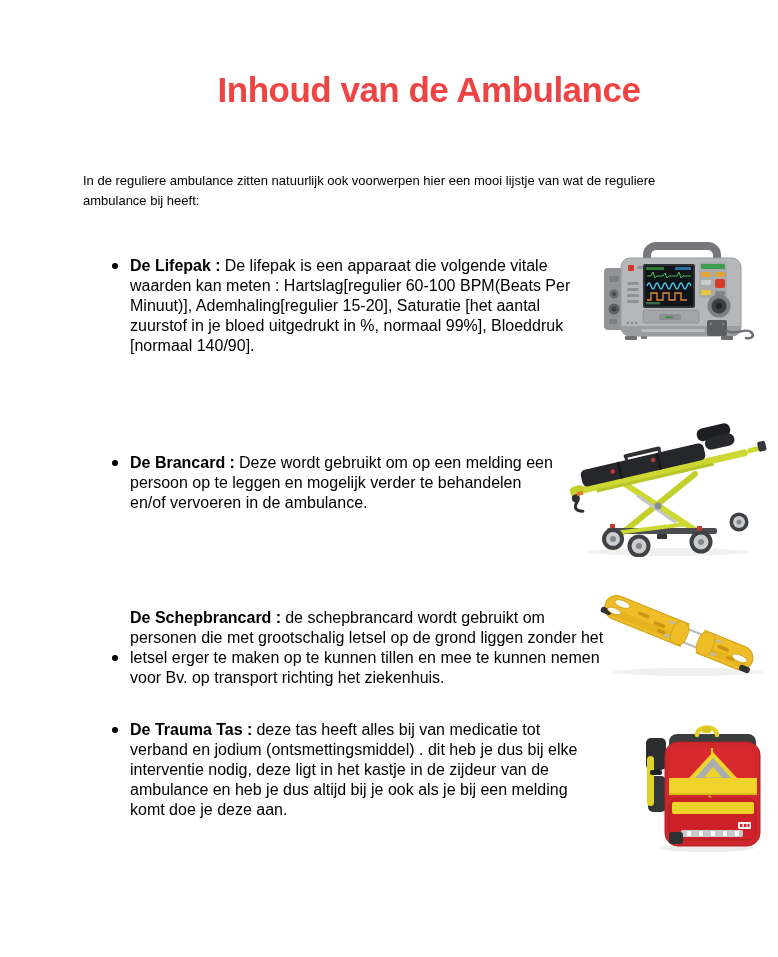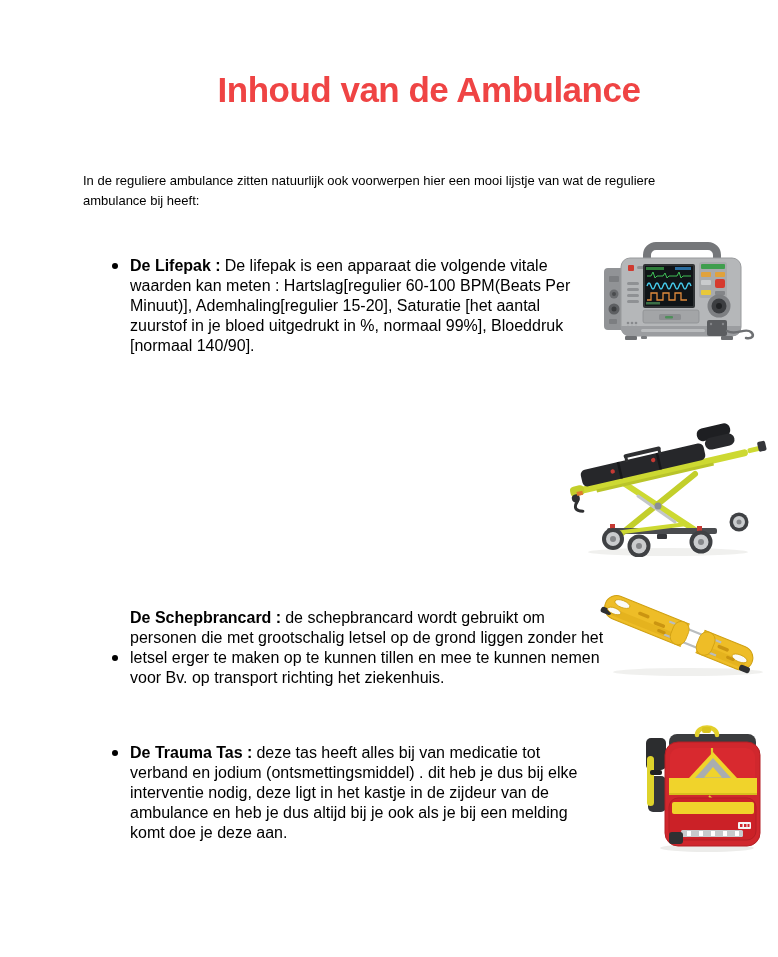--- a/index.html
+++ b/index.html
@@ -27,41 +27,45 @@
   .bullet { flex:none; width:27px; position:relative; }
   .bullet::before {
     content:""; position:absolute; left:9px; top:7px;
     width:6px; height:6px; border-radius:50%; background:#000;
   }
   .item-body { margin:0; font-size:16px; line-height:20px; }
   .item-label { margin-right:4px; }
   .item-1 { left:103px; top:256px; } .item-1 .item-body { width:458px; }
   .item-2 { left:103px; top:453px; } .item-2 .item-body { width:424px; }
   .item-3 { left:103px; top:608px;align-items:center; } .item-3 .item-body { width:478px; }
-  .item-4 { left:103px; top:743px; } .item-4 .item-body { width:468px; }
+  .item-4 { left:103px; top:720px; } .item-4 .item-body { width:468px; }
   .figure { position:absolute; margin:0; }
   .fig-lifepak  { left:603px; top:238px; }
   .fig-brancard { left:563px; top:412px; }
   .fig-scoop    { left:596px; top:588px; }
   .fig-trauma   { left:645px; top:712px; }
 </style>
 </head>
 <body>
 
 <div class="page">
 
   <h1 class="title">Inhoud van de Ambulance</h1>
 
   <p class="intro">In de reguliere ambulance zitten natuurlijk ook voorwerpen hier een mooi lijstje van wat de reguliere ambulance bij heeft:</p>
 
   <div class="item item-1">
     <span class="bullet"></span>
     <p class="item-body"><b class="item-label">De Lifepak :</b><span>De lifepak is een apparaat die volgende vitale waarden kan meten : Hartslag[regulier 60-100 BPM(Beats Per Minuut)], Ademhaling[regulier 15-20], Saturatie [het aantal zuurstof in je bloed uitgedrukt in %, normaal 99%], Bloeddruk [normaal 140/90].</span></p>
   </div>
 
+  <div class="item item-2">
+    <span class="bullet"></span>
+    <p class="item-body"><b class="item-label">De Brancard :</b><span>Deze wordt gebruikt om op een melding een persoon op te leggen en mogelijk verder te behandelen en/of vervoeren in de ambulance.</span></p>
+  </div>
 
   <div class="item item-3">
     <span class="bullet"></span>
     <p class="item-body"><b class="item-label">De Schepbrancard :</b><span>de schepbrancard wordt gebruikt om personen die met grootschalig letsel op de grond liggen zonder het letsel erger te maken op te kunnen tillen en mee te kunnen nemen voor Bv. op transport richting het ziekenhuis.</span></p>
   </div>
 
   <div class="item item-4">
     <span class="bullet"></span>
     <p class="item-body"><b class="item-label">De Trauma Tas :</b><span>deze tas heeft alles bij van medicatie tot verband en jodium (ontsmettingsmiddel) . dit heb je dus bij elke interventie nodig, deze ligt in het kastje in de zijdeur van de ambulance en heb je dus altijd bij je ook als je bij een melding komt doe je deze aan.</span></p>
   </div>

